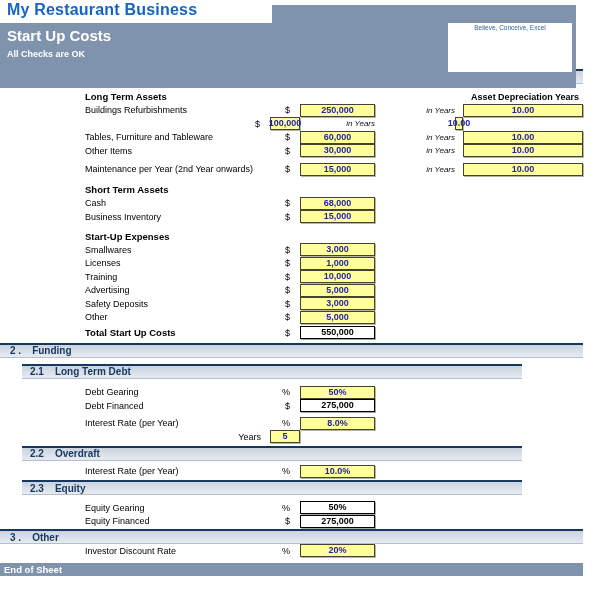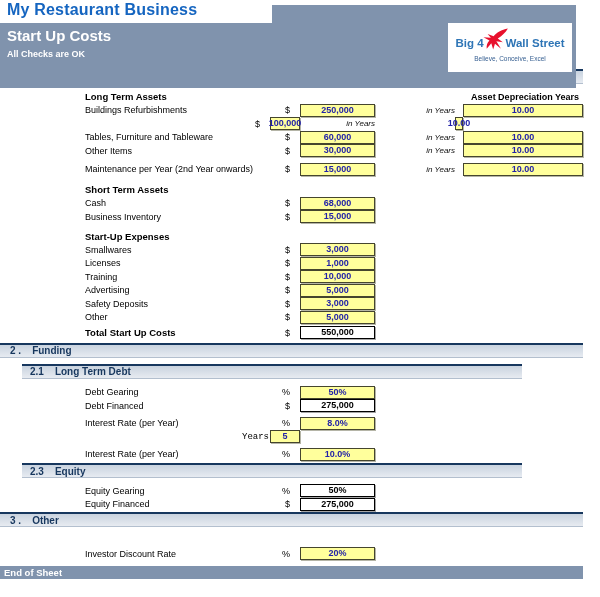--- a/index.html
+++ b/index.html
@@ -30,49 +30,40 @@
   .endband{width:583px;height:13px;background:#8093AD;color:#fff;font-weight:bold;font-size:9.5px;
            display:flex;align-items:center;padding-left:4px;box-sizing:border-box;}
 
   
   .row{display:grid;grid-template-columns:185px 30px 75px 80px 8px 120px;
        align-items:center;height:13.5px;padding-left:85px;}
   .lbl{font-size:9px;}
   .glabel{font-size:9.5px;font-weight:bold;}
   .blbl{font-size:9.5px;font-weight:bold;}
   .unit{font-size:9px;text-align:right;padding-right:10px;}
-  .unit.tight{padding-right:1px;font-family:Liberation Mono, monospace;}
+  .unit.tight{padding-right:9px;}
   .box{height:11px;border:1px solid #45452e;display:flex;align-items:center;justify-content:center;
        font-size:9px;line-height:11px;}
   .input{background:#FFFF9C;color:#2323A8;font-weight:bold;box-shadow:1px 1px 0 rgba(90,90,60,.45);}
   .calc{background:#fff;border:1px solid #000;color:#000;font-weight:bold;box-shadow:1px 1px 0 rgba(0,0,0,.35);}
   .dep-unit{font-style:italic;font-size:8px;text-align:right;color:#111;}
   .dep-head{grid-column:4/7;font-size:9px;font-weight:bold;text-align:right;padding-right:4px;}
 </style>
 </head>
 <body>
 
 <div class="sheet">
 
   <div class="top">
     <div class="grey-right"></div>
     <div class="grey-main"></div>
     <div class="wb-title">My Restaurant Business</div>
     <div class="sheet-title">Start Up Costs</div>
     <div class="status">All Checks are OK</div>
     <div class="logo">
-      <div class="logo-row">
-        <span>Big 4</span>
-        <span class="logo-eagle">
-          <svg viewBox="0 0 60 50" width="30" height="23">
-            <path fill="#E8112D" d="M58 1 C44 4 33 10 27 18 L14 13 L21 21 L5 20 L18 27 C13 32 11 38 12 45 L22 33 L26 47 L30 34 L43 45 L33 29 L47 31 L36 23 C45 17 53 10 58 1 Z"></path>
-          </svg>
-        </span>
-        <span>Wall Street</span>
-      </div>
       <div class="logo-tag">Believe, Conceive, Excel</div>
     </div>
   </div>
 
   <div class="band" style="margin-top:5px">
     <span class="num">1 .</span>
     <span class="t">Start Up Costs</span>
   </div>
 
   <div class="row" style="margin-top:6px">
@@ -200,20 +191,24 @@
   <div class="row" style="margin-top:4px">
     <div class="lbl">Interest Rate (per Year)</div>
     <div class="unit">%</div>
     <div class="box input">8.0%</div>
   </div>
   <div class="row">
     <div class="unit tight">Years</div>
     <div class="box input">5</div>
   </div>
 
+  <div class="band sub" style="margin-top:2px">
+    <span class="num">2.2</span>
+    <span class="t">Overdraft</span>
+  </div>
   <div class="row" style="margin-top:4px">
     <div class="lbl">Interest Rate (per Year)</div>
     <div class="unit">%</div>
     <div class="box input">10.0%</div>
   </div>
 
   <div class="band sub" style="margin-top:2px">
     <span class="num">2.3</span>
     <span class="t">Equity</span>
   </div>
@@ -225,21 +220,21 @@
   <div class="row">
     <div class="lbl">Equity Financed</div>
     <div class="unit">$</div>
     <div class="box calc">275,000</div>
   </div>
 
   <div class="band" style="margin-top:1px">
     <span class="num">3 .</span>
     <span class="t">Other</span>
   </div>
-  <div class="row" style="margin-top:20px">
+  <div class="row" style="margin-top:0">
     <div class="lbl">Investor Discount Rate</div>
     <div class="unit">%</div>
     <div class="box input">20%</div>
   </div>
 
   <div class="endband" style="margin-top:5px">End of Sheet</div>
 
 </div>
 
 </body></html>

